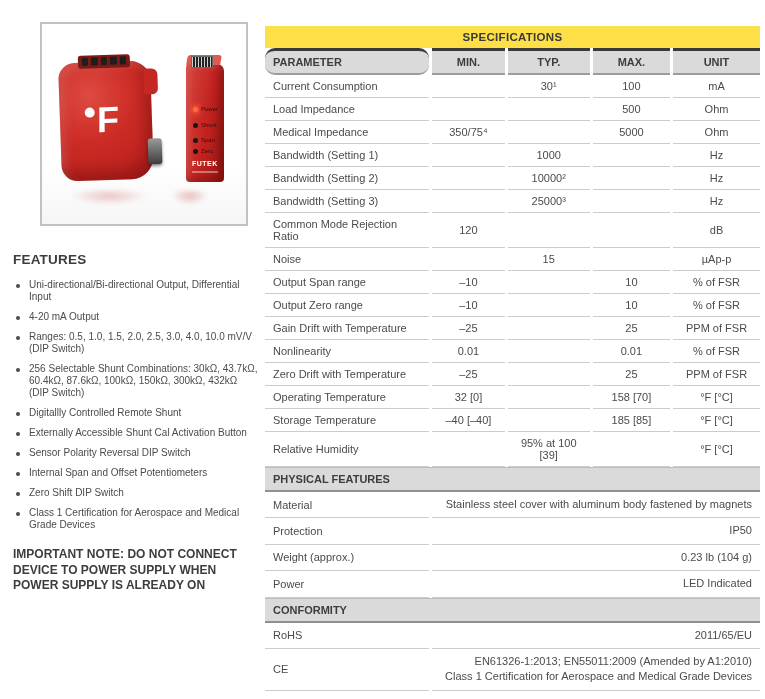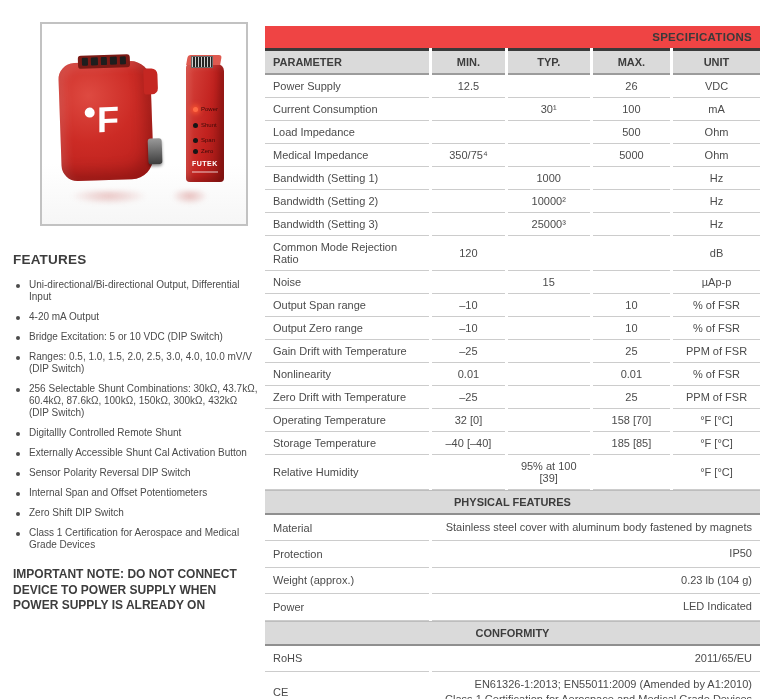--- a/index.html
+++ b/index.html
@@ -53,29 +53,29 @@
   .features-list li::before{content:"";position:absolute;left:3px;top:4.5px;width:4px;height:4px;
     border-radius:50%;background:#4b4b4b;}
   .important-note{font-size:12px;font-weight:bold;color:#3d3d3d;line-height:1.3;
     margin:16px 0 0 0;width:244px;}
 
   
   .spec-wrap{position:absolute;left:262px;top:26px;width:501px;}
   table.spec{width:100%;border-collapse:separate;border-spacing:3px 0;table-layout:fixed;
     font-size:11px;color:#4b4b4b;}
   table.spec th,table.spec td{padding:5px 8px;vertical-align:middle;}
-  .bar-title{background:#ef4444;color:#3a3a3a;font-weight:bold;font-size:11.5px;
-    text-align:right;letter-spacing:.3px;padding:4px 8px;}
+  .bar-title{background:#fde047;color:#3a3a3a;font-weight:bold;font-size:11.5px;
+    text-align:center;letter-spacing:.3px;padding:4px 8px;}
   th.col-head{background:#DADADA;color:#3d3d3d;font-weight:bold;font-size:11px;
     border-top:3px solid #3a3a3a;border-bottom:2px solid #9c9c9c;text-align:center;}
-  th.col-head.first{text-align:left;}
+  th.col-head.first{text-align:left;border-radius:10px;}
   td.p{text-align:left;border-bottom:1px solid #cccccc;}
   td.v{text-align:center;border-bottom:1px solid #cccccc;}
   td.bar-section{background:#DADADA;color:#3d3d3d;font-weight:bold;font-size:11px;
-    border-top:1px solid #bdbdbd;border-bottom:2px solid #8f8f8f;text-align:center;}
+    border-top:1px solid #bdbdbd;border-bottom:2px solid #8f8f8f;text-align:left;}
   td.val{text-align:right;border-bottom:1px solid #cccccc;white-space:pre-line;
     line-height:1.4;padding-left:5px;}
 </style>
 </head>
 <body>
 
 <div class="page">
 
   <div class="photo-frame">
     <div class="dev-left">
@@ -117,21 +117,20 @@
       <div class="model-strip"></div>
     </div>
     <div class="reflection"></div>
   </div>
 
   <div class="features-block">
     <h2 class="features-heading">FEATURES</h2>
     <ul class="features-list">
         <li>Uni-directional/Bi-directional Output, Differential Input</li>
         <li>4-20 mA Output</li>
-        <li>Bridge Excitation: 5 or 10 VDC (DIP Switch)</li>
         <li>Ranges: 0.5, 1.0, 1.5, 2.0, 2.5, 3.0, 4.0, 10.0 mV/V (DIP Switch)</li>
         <li>256 Selectable Shunt Combinations: 30kΩ, 43.7kΩ, 60.4kΩ, 87.6kΩ, 100kΩ, 150kΩ, 300kΩ, 432kΩ (DIP Switch)</li>
         <li>Digitallly Controlled Remote Shunt</li>
         <li>Externally Accessible Shunt Cal Activation Button</li>
         <li>Sensor Polarity Reversal DIP Switch</li>
         <li>Internal Span and Offset Potentiometers</li>
         <li>Zero Shift DIP Switch</li>
         <li>Class 1 Certification for Aerospace and Medical Grade Devices</li>
       </ul>
     <p class="important-note">IMPORTANT NOTE: DO NOT CONNECT DEVICE TO POWER SUPPLY WHEN POWER SUPPLY IS ALREADY ON</p>
@@ -151,27 +150,20 @@
             <td class="bar-title" colspan="5">SPECIFICATIONS</td>
           </tr>
           <tr>
             <th class="col-head first">PARAMETER</th>
             <th class="col-head">MIN.</th>
             <th class="col-head">TYP.</th>
             <th class="col-head">MAX.</th>
             <th class="col-head">UNIT</th>
           </tr>
           <tr>
-            <td class="p">Power Supply</td>
-            <td class="v">12.5</td>
-            <td class="v"></td>
-            <td class="v">26</td>
-            <td class="v">VDC</td>
-          </tr>
-          <tr>
             <td class="p">Current Consumption</td>
             <td class="v"></td>
             <td class="v">30¹</td>
             <td class="v">100</td>
             <td class="v">mA</td>
           </tr>
           <tr>
             <td class="p">Load Impedance</td>
             <td class="v"></td>
             <td class="v"></td>

